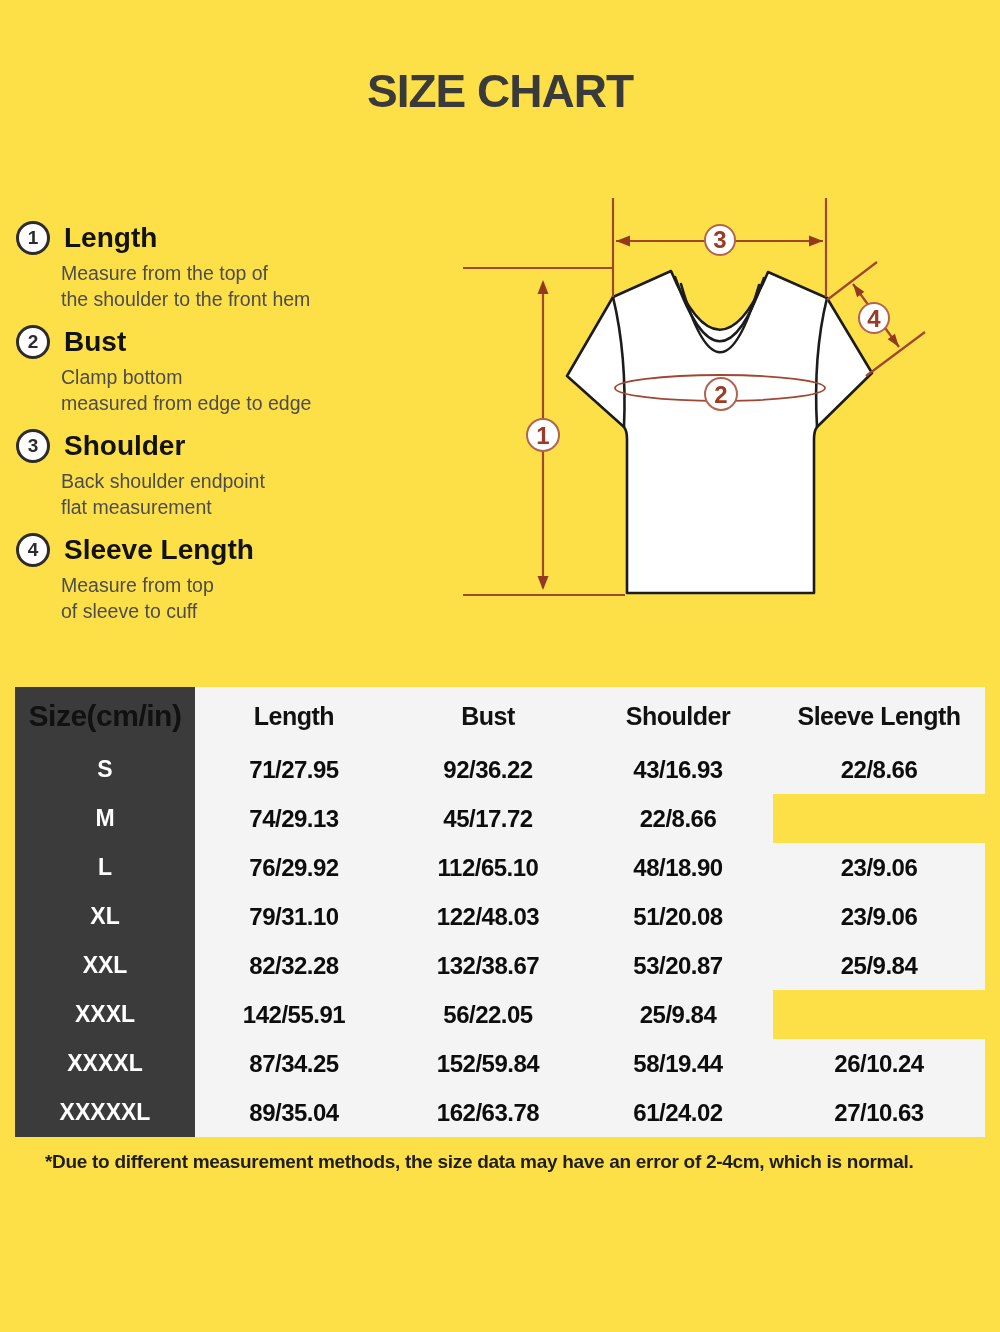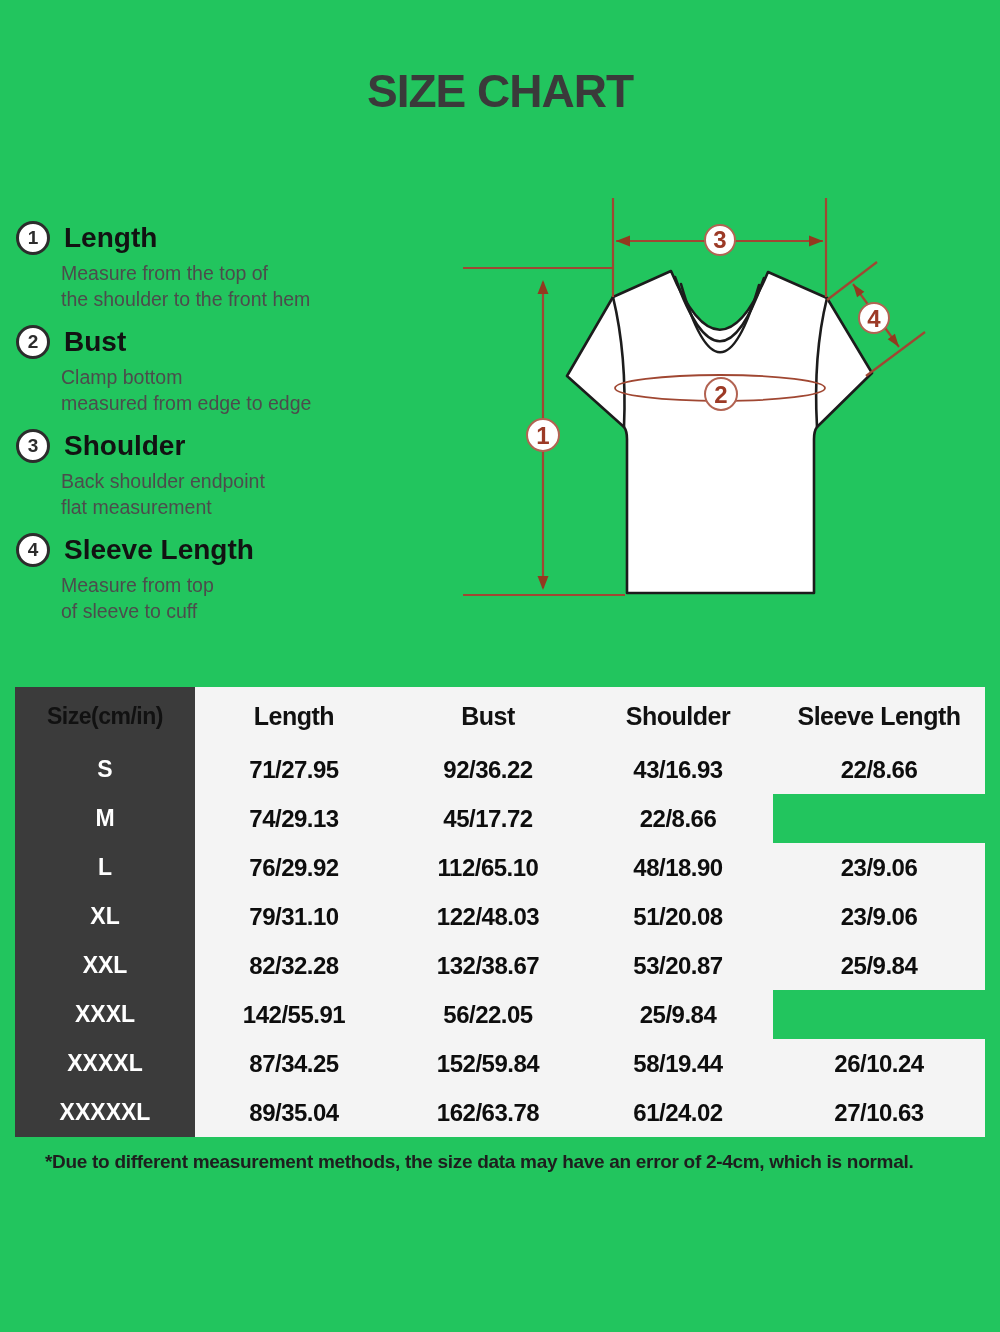--- a/index.html
+++ b/index.html
@@ -1,17 +1,17 @@
 <!DOCTYPE html>
 <html><head>
 <meta charset="utf-8">
 <style>
   html,body { margin:0; padding:0; background:#ffffff; }
   .page {
-    position:relative; width:1000px; height:1332px; background:#22c55e;
+    position:relative; width:1000px; height:1332px; background:#fde047;
     font-family:"Liberation Sans", sans-serif; overflow:hidden;
   }
   .page-title {
     position:absolute; top:64px; left:0; width:100%; text-align:center;
     font-size:46px; font-weight:900; color:#3a3a3a; letter-spacing:-1px;
   }
   
   .instructions { position:absolute; left:16px; top:221px; width:440px; }
   .instr-item { margin-bottom:13px; }
   .instr-head { display:flex; align-items:center; }
@@ -27,21 +27,21 @@
   
   .size-table { position:absolute; left:15px; top:687px; width:970px; }
   .t-row { display:grid; grid-template-columns:180px 198px 190px 190px 212px; height:49px; }
   .t-row.header { height:58px; }
   .t-cell {
     display:flex; align-items:center; justify-content:center;
     background:#f4f4f4; font-weight:700; color:#0d0d0d; font-size:24px; letter-spacing:-0.5px;
   }
   .t-cell.dark { background:#3b3b3b; color:#ffffff; font-size:23px; letter-spacing:0; }
   .t-row.header .t-cell { font-size:25px; color:#111111; letter-spacing:-0.5px; }
-  .t-row.header .t-cell.dark { font-size:23px; }
+  .t-row.header .t-cell.dark { font-size:30px; }
   .footnote {
     position:absolute; left:45px; top:1151px; width:910px;
     font-size:19px; font-weight:700; color:#1e1e1e; letter-spacing:-0.3px;
   }
 </style>
 </head>
 <body>
 
 <div class="page">
 

